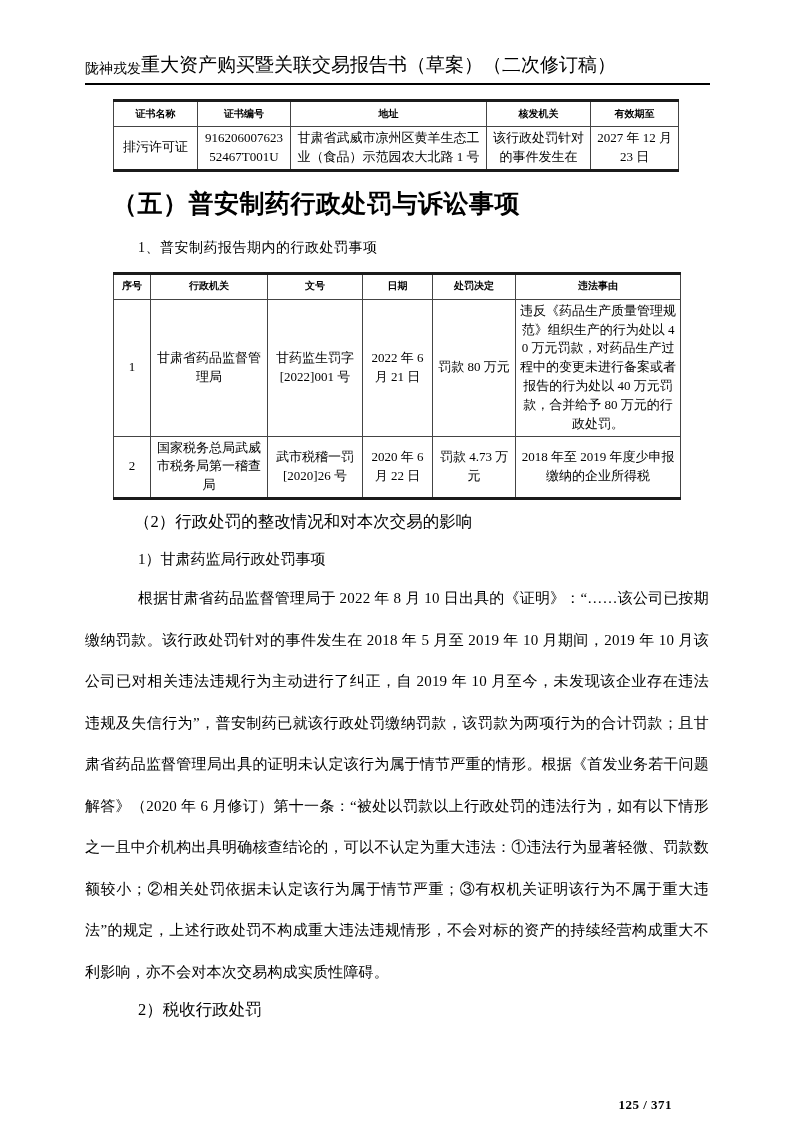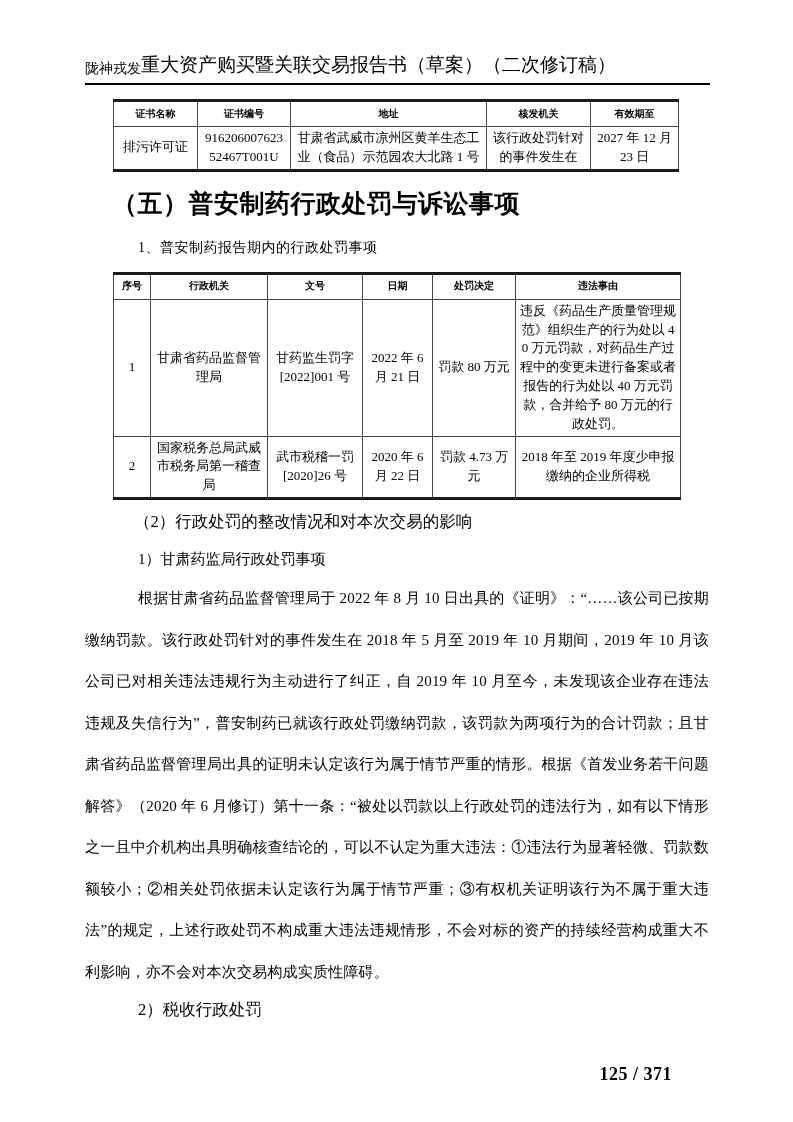--- a/index.html
+++ b/index.html
@@ -67,22 +67,22 @@
     font-size: 15px;
     line-height: 41.5px;
     text-align: justify;
     text-indent: 53px;
     letter-spacing: 0.2px;
   }
 
   
   .page-number {
     position: absolute;
-    top: 1012px; right: 121px;
-    font-size: 18px; font-weight: bold;
+    top: 1045px; right: 121px;
+    font-size: 13px; font-weight: bold;
     letter-spacing: 0.5px;
   }
 </style>
 </head>
 <body>
 
 <div class="page">
 
   <div class="page-header">
     <span>陇神戎发</span>

